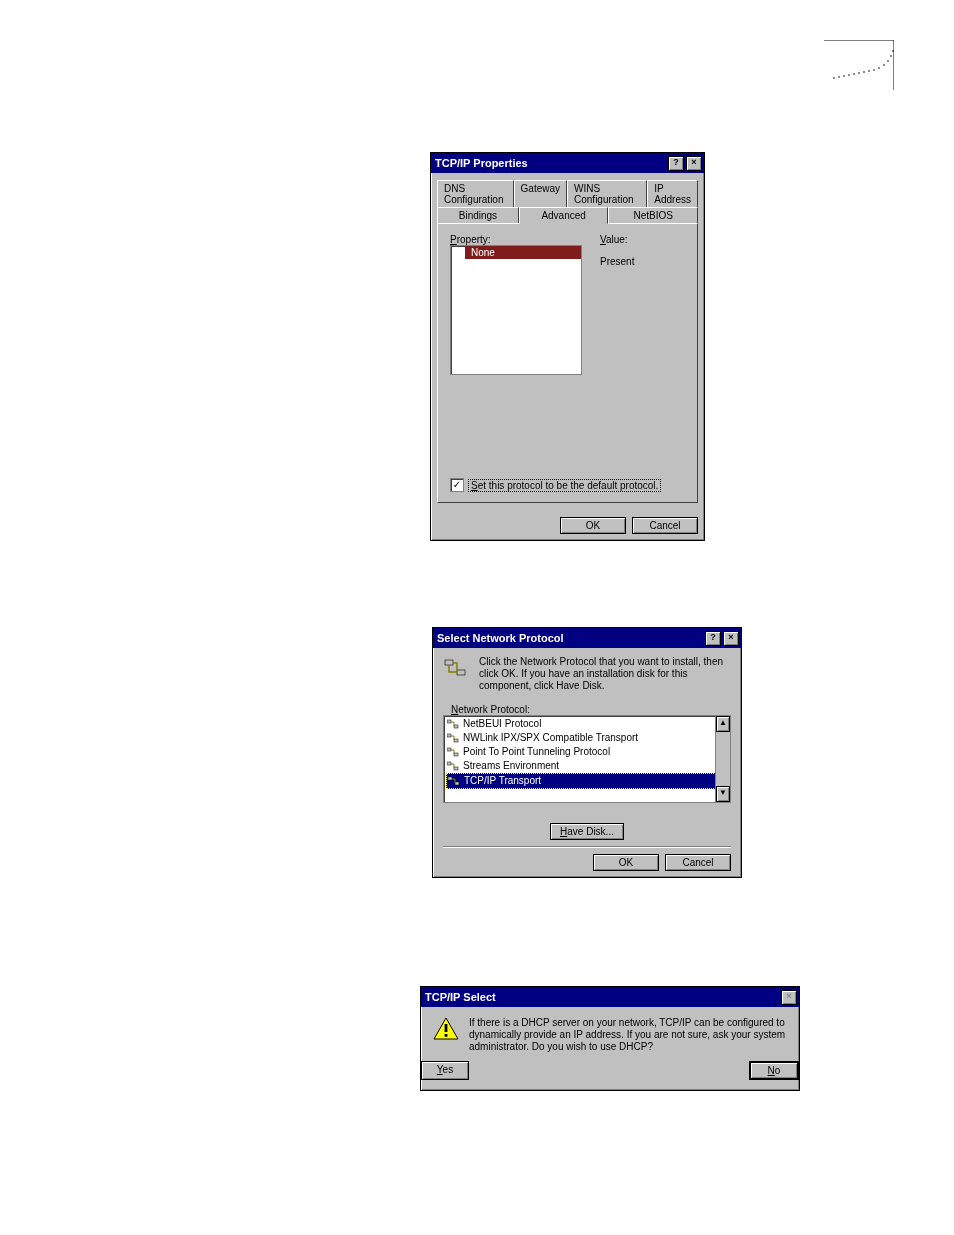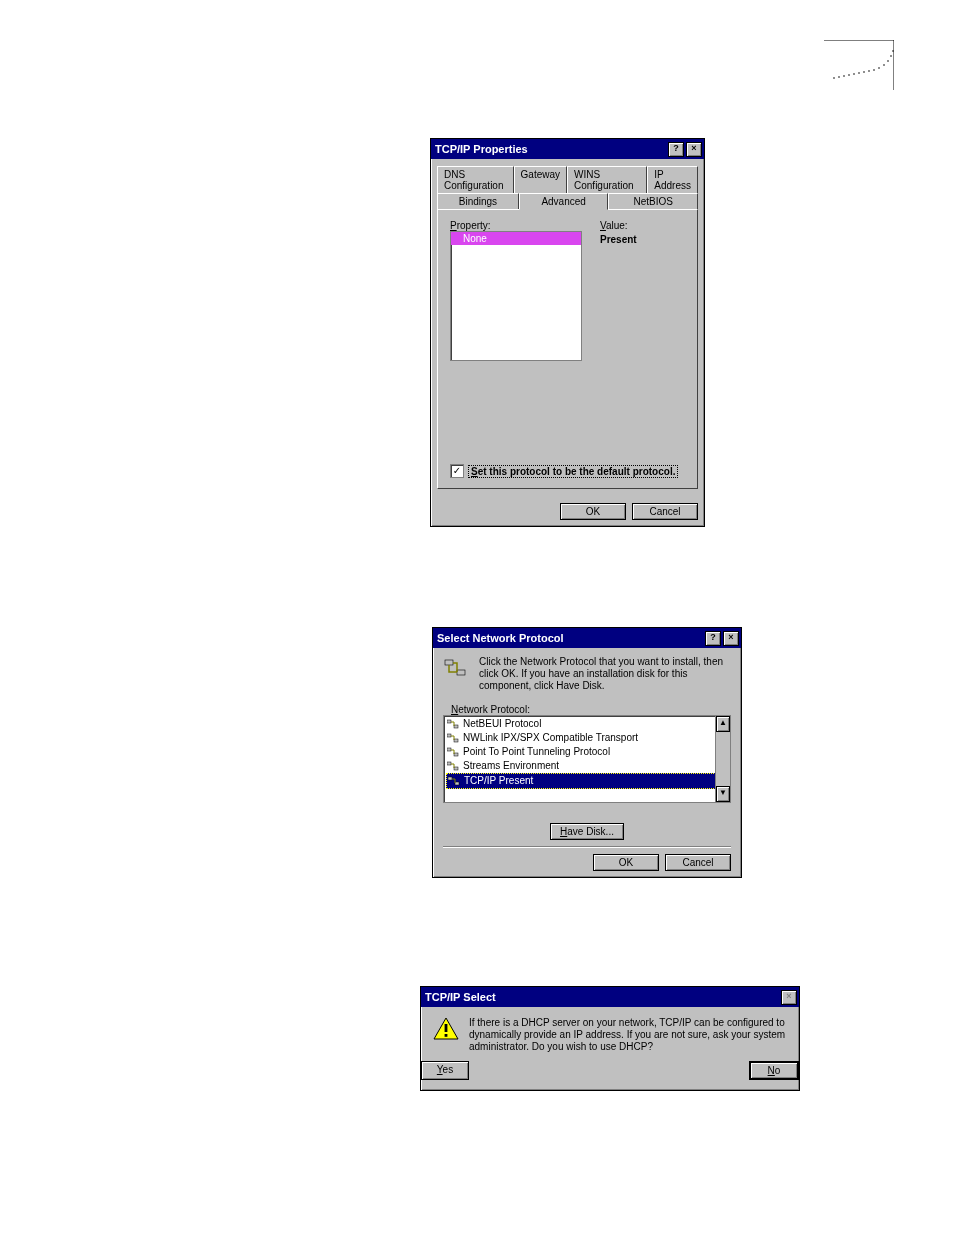--- a/index.html
+++ b/index.html
@@ -9,24 +9,24 @@
   .titlebar .tbtns{display:flex;gap:2px;}
   .tbtn{width:14px;height:13px;background:#c0c0c0;border:1px solid #000;box-shadow:inset 1px 1px 0 #fff, inset -1px -1px 0 #808080;color:#000;font-size:9px;line-height:11px;text-align:center;font-weight:bold;font-family:Arial;}
   .body{padding:6px;}
   .tabrow{display:flex;width:100%;}
   .tab{background:#c0c0c0;border:1px solid #808080;border-bottom:none;border-right-color:#404040;border-top-color:#fff;border-left-color:#fff;padding:2px 6px;font-size:10px;margin-right:0;position:relative;top:1px;}
   .tab.active{background:#c0c0c0;border-bottom:1px solid #c0c0c0;z-index:2;}
   .pane{border:1px solid #fff;border-right-color:#404040;border-bottom-color:#404040;padding:10px 12px 8px 12px;min-height:260px;position:relative;}
   .instr{font-size:10px;margin-bottom:12px;line-height:12px;}
   .lbl{font-size:10px;}
   .listbox{background:#fff;border:1px solid #808080;box-shadow:inset 1px 1px 0 #404040, inset -1px -1px 0 #fff;height:128px;width:130px;font-size:10px;overflow:hidden;}
-  .selitem{background:#d946ef;color:#fff;padding:1px 12px;}
+  .selitem{background:#7f1d1d;color:#fff;padding:1px 6px;margin-left:14px;}
   .chkrow{position:absolute;left:12px;bottom:10px;display:flex;align-items:center;gap:4px;}
   .chk{width:12px;height:12px;background:#fff;border:1px solid #808080;box-shadow:inset 1px 1px 0 #404040, inset -1px -1px 0 #fff;display:flex;align-items:center;justify-content:center;font-size:10px;line-height:10px;}
-  .chklabel{border:1px dotted #000;padding:0 2px;font-size:10px;font-weight:bold;}
+  .chklabel{border:1px dotted #000;padding:0 2px;font-size:10px;}
   .btnrow{display:flex;justify-content:flex-end;gap:6px;padding:8px 6px 6px 6px;}
   .btn{background:#c0c0c0;border:1px solid #000;box-shadow:inset 1px 1px 0 #fff, inset -1px -1px 0 #808080;padding:2px 0;width:64px;text-align:center;font-size:10px;}
   .btn.default{border:2px solid #000;}
   .protolist{background:#fff;border:1px solid #808080;box-shadow:inset 1px 1px 0 #404040;height:86px;position:relative;}
   .protolist .rows{padding:1px 2px;}
   .prow{display:flex;align-items:center;gap:4px;font-size:10px;padding:0 1px;line-height:14px;}
   .prow.sel{background:#000080;color:#fff;border:1px dotted #ff0;}
   .picon{width:12px;height:10px;display:inline-block;}
   .picon svg{display:block;}
   .scroll{position:absolute;right:0;top:0;bottom:0;width:14px;background:#c0c0c0;border-left:1px solid #808080;display:flex;flex-direction:column;justify-content:space-between;}
@@ -60,21 +60,21 @@
           <circle cx="50" cy="30" r="0.8"></circle>
         <circle cx="55" cy="28" r="0.8"></circle>
           <circle cx="60" cy="25" r="0.8"></circle>
           <circle cx="64" cy="21" r="0.8"></circle>
         <circle cx="67" cy="16" r="0.8"></circle>
           <circle cx="69" cy="11" r="0.8"></circle>
       </g>
     </svg>
   </div>
 
-  <div class="win" style="left:430px;top:138px;width:273px;">
+  <div class="win" style="left:430px;top:152px;width:273px;">
     <div class="titlebar">
       <span>TCP/IP Properties</span>
       <div class="tbtns">
         <div class="tbtn">?</div>
         <div class="tbtn">×</div>
       </div>
     </div>
     <div class="body">
       <div style="position:relative;">
         <div class="tabrow">
@@ -91,21 +91,21 @@
         <div class="pane">
           <div style="display:flex;gap:18px;">
             <div>
               <div class="lbl"><span class="ul">P</span>roperty:</div>
               <div class="listbox">
                 <div class="selitem">None</div>
               </div>
             </div>
             <div>
               <div class="lbl"><span class="ul">V</span>alue:</div>
-              <div class="lbl" style="margin-top:3px;font-weight:bold;">Present</div>
+              <div class="lbl" style="margin-top:11px;">Present</div>
             </div>
           </div>
           <div class="chkrow">
             <div class="chk">✓</div>
             <span class="chklabel"><span class="ul">S</span>et this protocol to be the default protocol.</span>
           </div>
         </div>
       </div>
     </div>
     <div class="btnrow">
@@ -178,21 +178,21 @@
               <span>Streams Environment</span>
             </div>
             <div class="prow sel">
               <span class="picon">
                 <svg width="12" height="10" viewBox="0 0 12 10">
                   <rect x="0" y="1" width="4" height="3" fill="#c0c0c0" stroke="#000" stroke-width="0.5"></rect>
                   <rect x="7" y="6" width="4" height="3" fill="#c0c0c0" stroke="#000" stroke-width="0.5"></rect>
                   <path d="M4 3 L7 3 L7 7" fill="none" stroke="#808000" stroke-width="1"></path>
                 </svg>
               </span>
-              <span>TCP/IP Present</span>
+              <span>TCP/IP Transport</span>
             </div>
           </div>
         <div class="scroll">
           <div class="sbtn">▲</div>
           <div class="sbtn">▼</div>
         </div>
       </div>
       <div style="display:flex;justify-content:center;margin-top:20px;">
         <div class="btn" style="width:72px;"><span class="ul">H</span>ave Disk...</div>
       </div>

